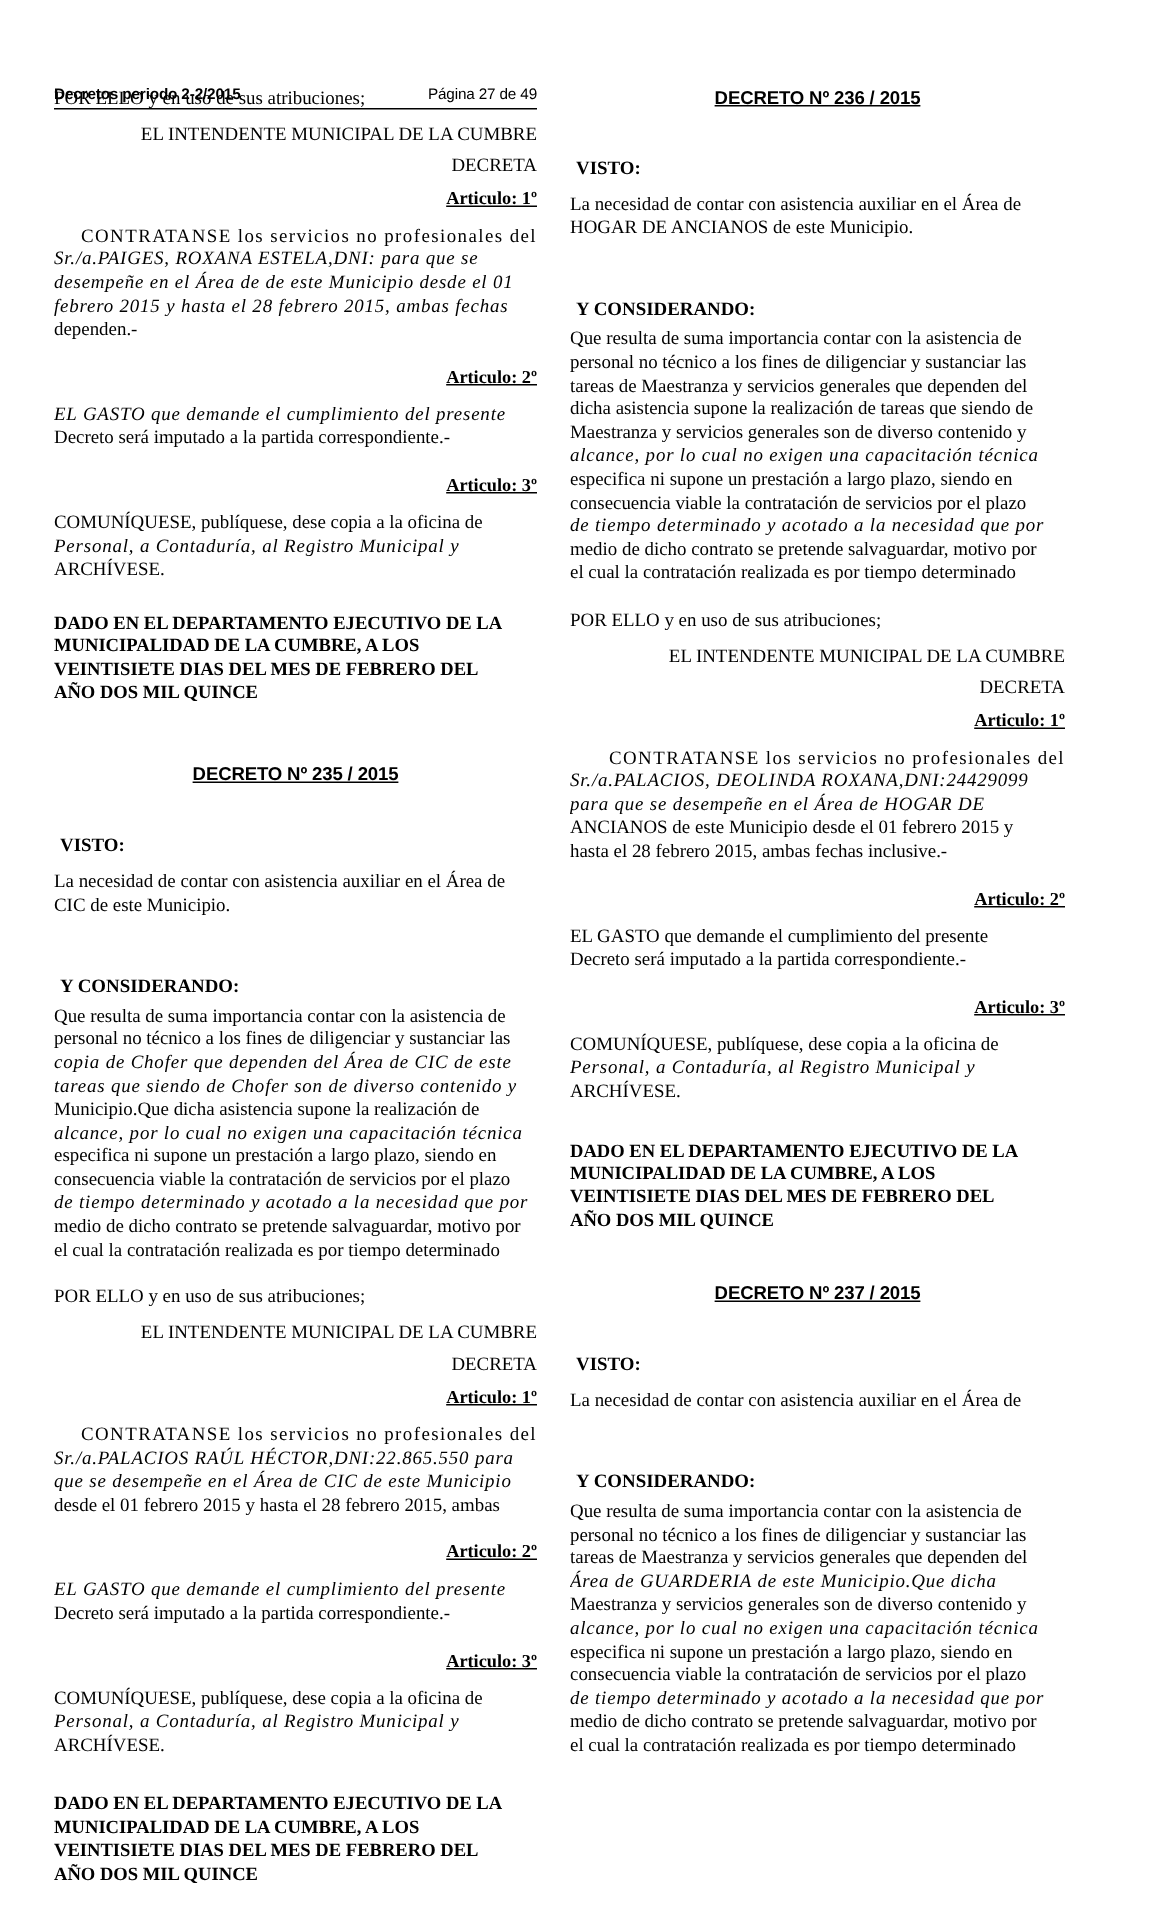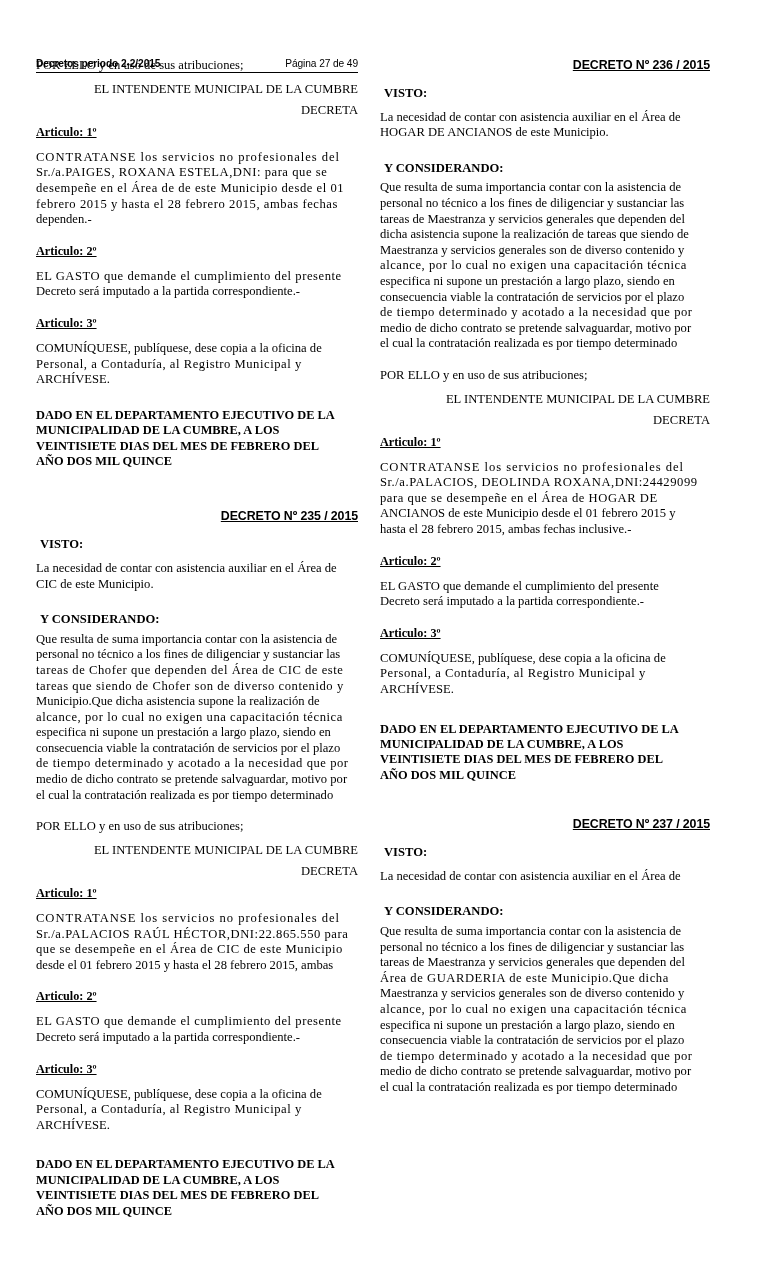--- a/index.html
+++ b/index.html
@@ -59,23 +59,25 @@
 
   
   .line {
     display: block;
     white-space: nowrap;
     font-size: 12.6px;
     line-height: 15.6px;
   }
   .line.tracked {
     letter-spacing: 0.55px;
+    font-style: italic;
   }
   .line.tracked2 {
     letter-spacing: 0.95px;
+    text-align: right;
   }
 
   .por-ello {
     font-size: 12.6px;
     line-height: 15.6px;
     white-space: nowrap;
   }
 
   .centered-line {
     font-size: 12.6px;
@@ -85,35 +87,37 @@
     width: 322px;
   }
   .col-right .centered-line { width: 330px; }
 
   .articulo {
     font-size: 12.2px;
     font-weight: bold;
     text-decoration: underline;
     white-space: nowrap;
     line-height: 15px;
+    text-align: right;
   }
 
   .visto, .considerando {
     font-size: 12.6px;
     font-weight: bold;
     white-space: nowrap;
     line-height: 15.6px;
+    margin-top: 19px;
   }
 
   .decreto-title {
     font-family: "Liberation Sans", "DejaVu Sans", sans-serif;
     font-size: 12.4px;
     font-weight: bold;
     text-decoration: underline;
-    text-align: right;
+    text-align: center;
     white-space: nowrap;
     width: 322px;
     letter-spacing: -0.1px;
   }
   .col-right .decreto-title { width: 330px; }
 
   .dado {
     font-size: 12.4px;
     font-weight: bold;
     line-height: 15.4px;
@@ -194,21 +198,21 @@
       <div>
         <span class="line">La necesidad de contar con asistencia auxiliar en el Área de</span>
         <span class="line">CIC de este Municipio.</span>
       </div>
       <div class="sp20"></div>
       <div class="considerando" style="padding-left:4px">Y CONSIDERANDO:</div>
       <div class="sp4"></div>
       <div>
         <span class="line">Que resulta de suma importancia contar con la asistencia de</span>
         <span class="line">personal no técnico a los fines de diligenciar y sustanciar las</span>
-        <span class="line tracked">tareas de Chofer que dependen del Área de CIC de este</span>
+        <span class="line tracked">copia de Chofer que dependen del Área de CIC de este</span>
         <span class="line tracked">tareas que siendo de Chofer son de diverso contenido y</span>
         <span class="line">Municipio.Que dicha asistencia supone la realización de</span>
         <span class="line tracked">alcance, por lo cual no exigen una capacitación técnica</span>
         <span class="line">especifica ni supone un prestación a largo plazo, siendo en</span>
         <span class="line">consecuencia viable la contratación de servicios por el plazo</span>
         <span class="line tracked">de tiempo determinado y acotado  a la necesidad que por</span>
         <span class="line">medio de dicho contrato se pretende salvaguardar, motivo por</span>
         <span class="line">el cual la contratación realizada es por tiempo determinado</span>
       </div>
       <div class="sp16"></div>

